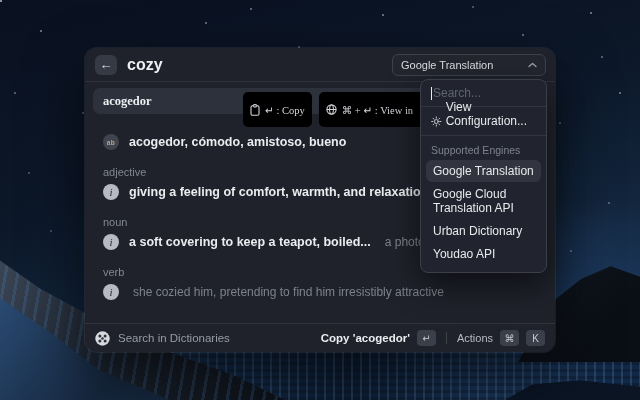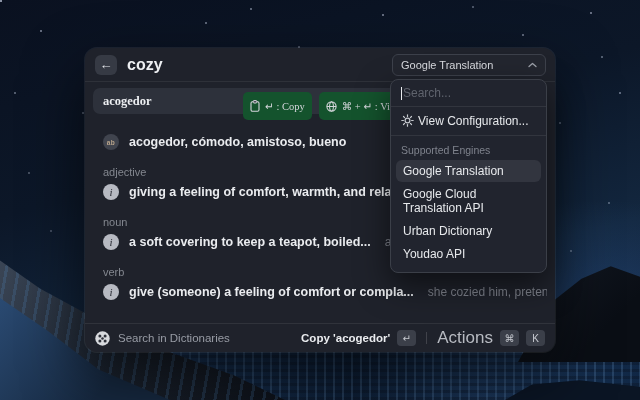--- a/index.html
+++ b/index.html
@@ -55,21 +55,21 @@
   .engine-select { position:absolute; top:6px; right:9px; width:154px; height:22px;
     border:1px solid #3d414b; border-radius:6px; background:rgba(255,255,255,.02);
     display:flex; align-items:center; padding:0 8px; font-size:11px; color:#dadce1; }
   .engine-select svg { margin-left:auto; }
 
   .content { padding:6px 8px 0; position:relative; }
   .sel-row { position:relative; height:26px; background:#2d313b; border-radius:7px;
     display:flex; align-items:center; padding:0 10px;font-family:Liberation Serif, serif; }
   .sel-title { font-size:12.5px; font-weight:600; color:#edeff2; }
   .badges { position:absolute; left:150px; top:4px; display:flex; gap:7px; }
-  .badge { height:28px; background:#14532d; border-radius:5px; display:flex; align-items:center;
+  .badge { height:35px; background:#000000; border-radius:5px; display:flex; align-items:center;
     gap:5px; padding:0 7px; font-size:10.5px; color:#d4d6db; white-space:nowrap; }
   .badge-view { min-width:122px; }
   .badge svg { flex:none; }
 
   .t-row, .def-row { display:flex; align-items:center; gap:10px; height:24px;
     padding:0 10px; overflow:hidden; white-space:nowrap; }
   .t-row { margin-top:16px; }
   .icon-circle { width:16px; height:16px; border-radius:50%; flex:none;
     display:flex; align-items:center; justify-content:center; }
   .tr-icon { background:#40444e; color:#b9a58c; font-size:6.5px; font-weight:700; letter-spacing:.5px; }
@@ -81,33 +81,33 @@
 
   .footer { position:absolute; left:0; right:0; bottom:0; height:29px;
     border-top:1px solid rgba(255,255,255,.08); display:flex; align-items:center;
     padding:12px 10px; border-radius:0 0 12px 12px; }
   .footer-left { display:flex; align-items:center; gap:8px; color:#989ca5; font-size:11.5px; }
   .footer-right { margin-left:auto; display:flex; align-items:center; gap:7px; }
   .copy-label { font-size:11.5px; font-weight:700; color:#eaecef; }
   .key { min-width:19px; height:16px; padding:0 4px; background:#3b3f49; border-radius:4px;
     color:#c7cad0; font-size:10px; display:flex; align-items:center; justify-content:center; }
   .vdiv { width:1px; height:12px; background:rgba(255,255,255,.15); margin:0 3px; }
-  .actions-label { font-size:17px; color:#b7bac1; }
+  .actions-label { font-size:11px; color:#b7bac1; }
 
   
-  .dropdown { position:absolute; top:31px; right:8px; width:157px; background:#21242e;
+  .dropdown { position:absolute; top:31px; right:8px; width:127px; background:#21242e;
     border:1px solid #3b3f48; border-radius:8px; z-index:5; overflow:hidden;
     box-shadow:0 12px 32px rgba(0,0,0,.55); }
   .dd-search { display:flex; align-items:center; padding:6px 10px; height:26px; }
   .dd-caret { width:1px; height:13px; background:#e9ebef; margin-right:1px; flex:none; }
   .dd-input { background:transparent; border:none; outline:none; width:100%;
     font-size:12px; color:#e9ebef; font-family:inherit; }
   .dd-input::placeholder { color:#5f636d; }
   .dd-div { height:1px; background:rgba(255,255,255,.08); }
-  .dd-config { display:flex; align-items:flex-start; gap:4px; padding:7px 10px; height:28px;
+  .dd-config { display:flex; align-items:flex-end; gap:4px; padding:7px 10px; height:28px;
     font-size:12px; color:#e7e9ec; }
   .dd-section { padding:8px 10px 3px; font-size:10.5px; color:#7f838d; }
   .dd-items { padding:1px 5px 6px; }
   .dd-item { padding:4px 7px; font-size:12px; color:#e7e9ec; border-radius:6px; margin-bottom:1px; }
   .dd-item.selected { background:#32353f; }
 
   svg { display:block; }
 </style>
 </head>
 <body>
@@ -177,21 +177,20 @@
     <div class="section-label">noun</div>
     <div class="def-row">
       <span class="icon-circle info-icon">i</span>
       <span class="def-text">a soft covering to keep a teapot, boiled...</span>
       <span class="def-example">a photograph of Smith po</span>
     </div>
 
     <div class="section-label">verb</div>
     <div class="def-row">
       <span class="icon-circle info-icon">i</span>
-      <span class="def-text">give (someone) a feeling of comfort or compla...</span>
       <span class="def-example">she cozied him, pretending to find him irresistibly attractive</span>
     </div>
   </div>
 
   <div class="footer">
     <div class="footer-left">
       <svg width="15" height="15" viewBox="0 0 15 15">
         <circle cx="7.5" cy="7.5" r="7.2" fill="#d7d9dd"></circle>
         <g fill="#2d3039">
           <circle cx="4.9" cy="4.9" r="1.5"></circle>

